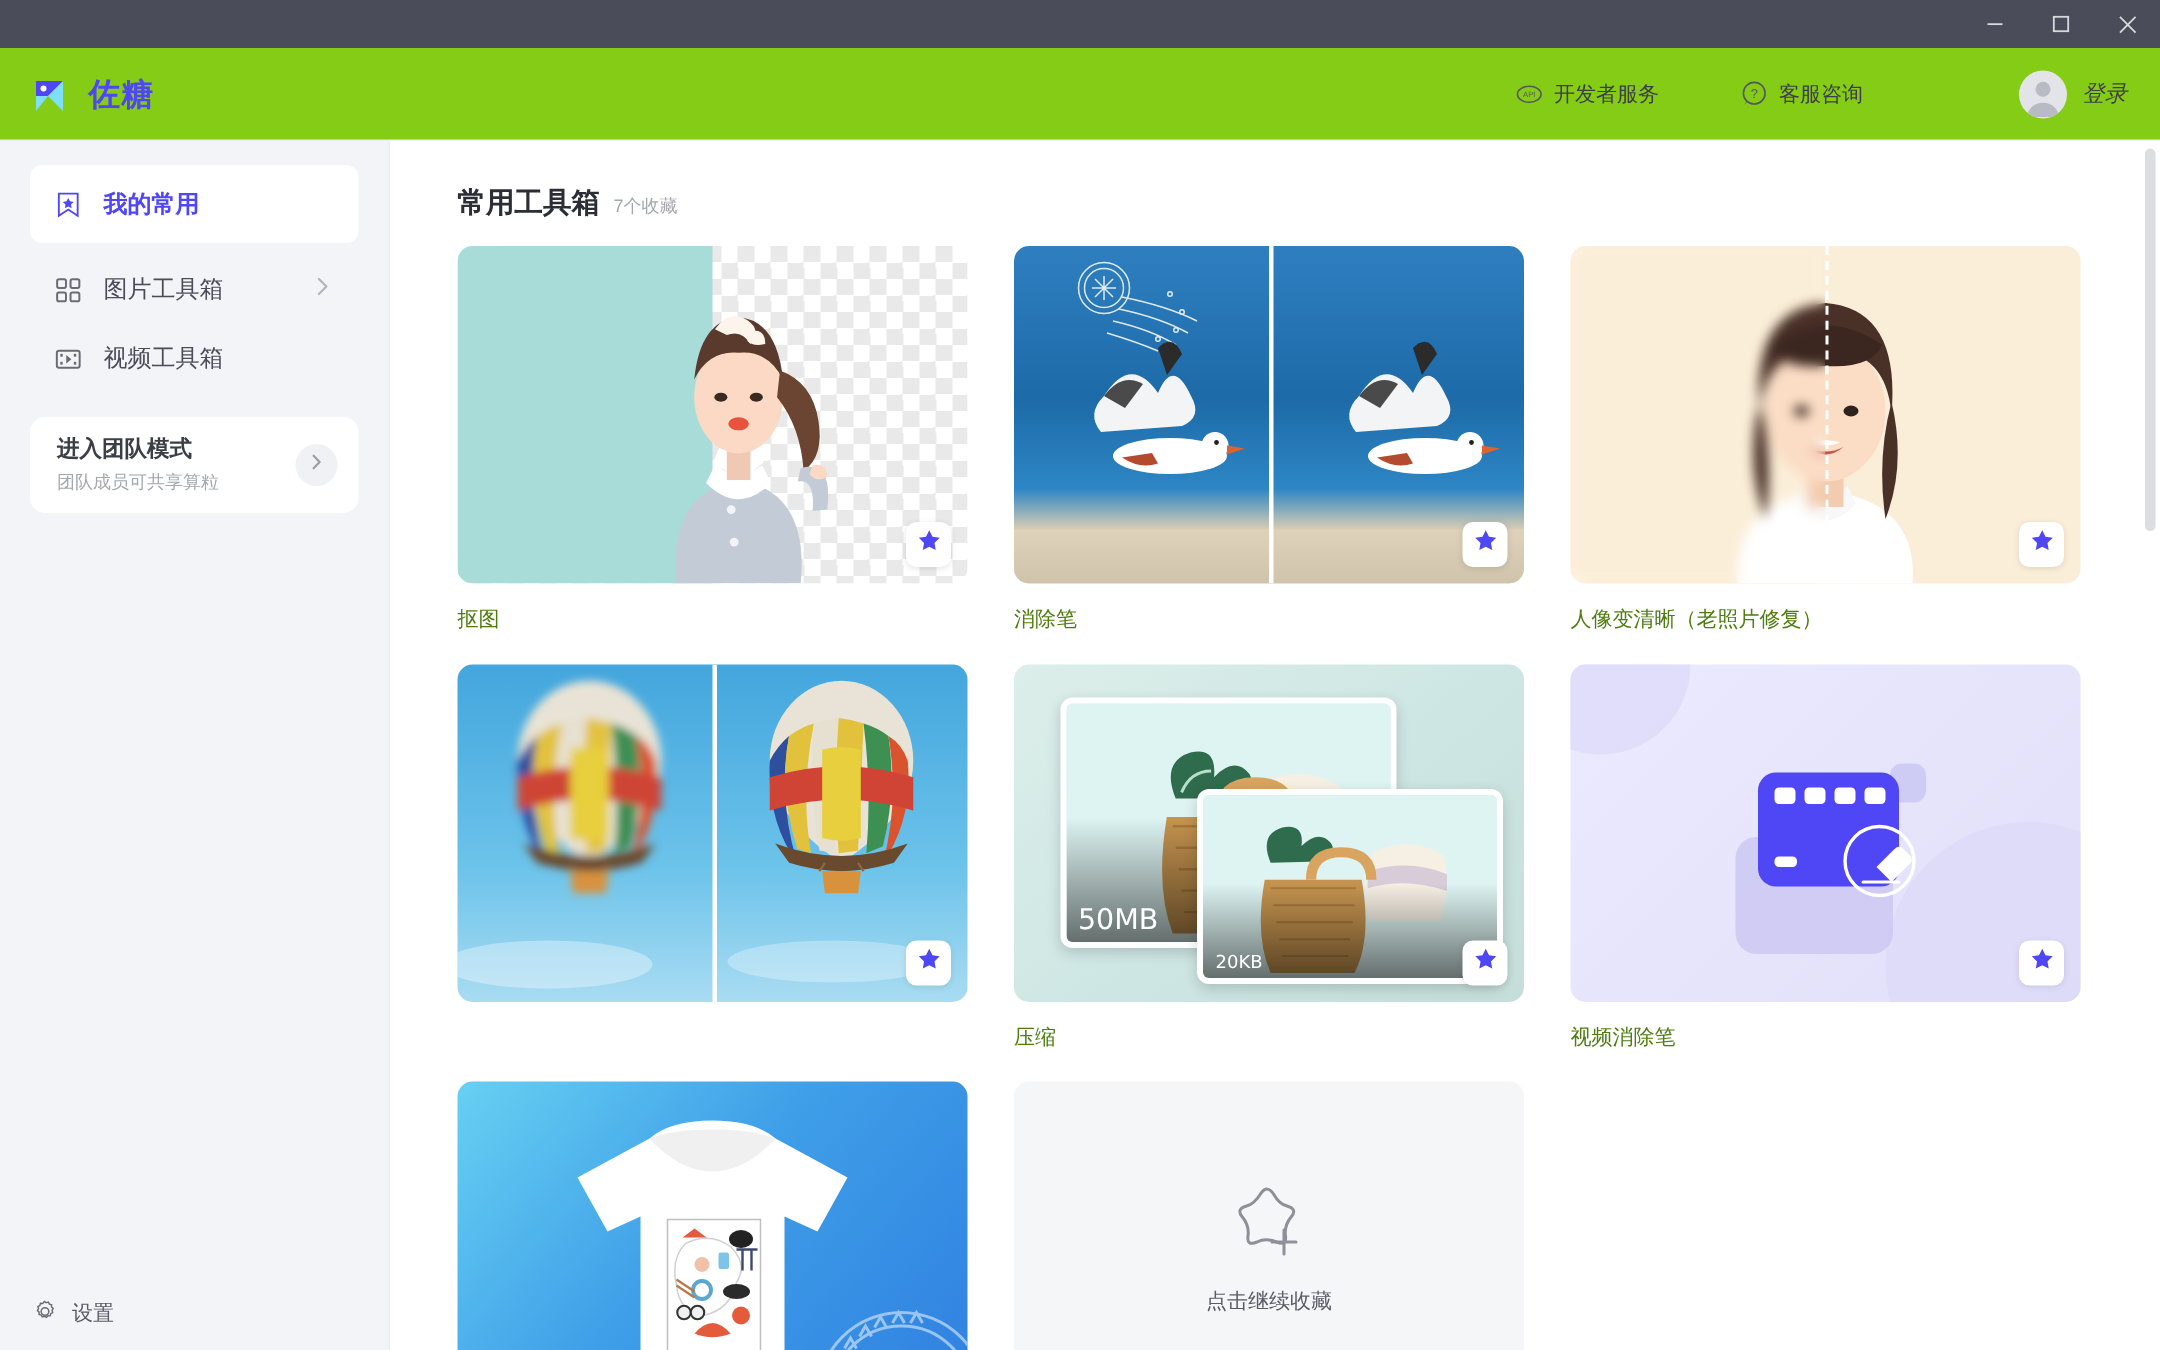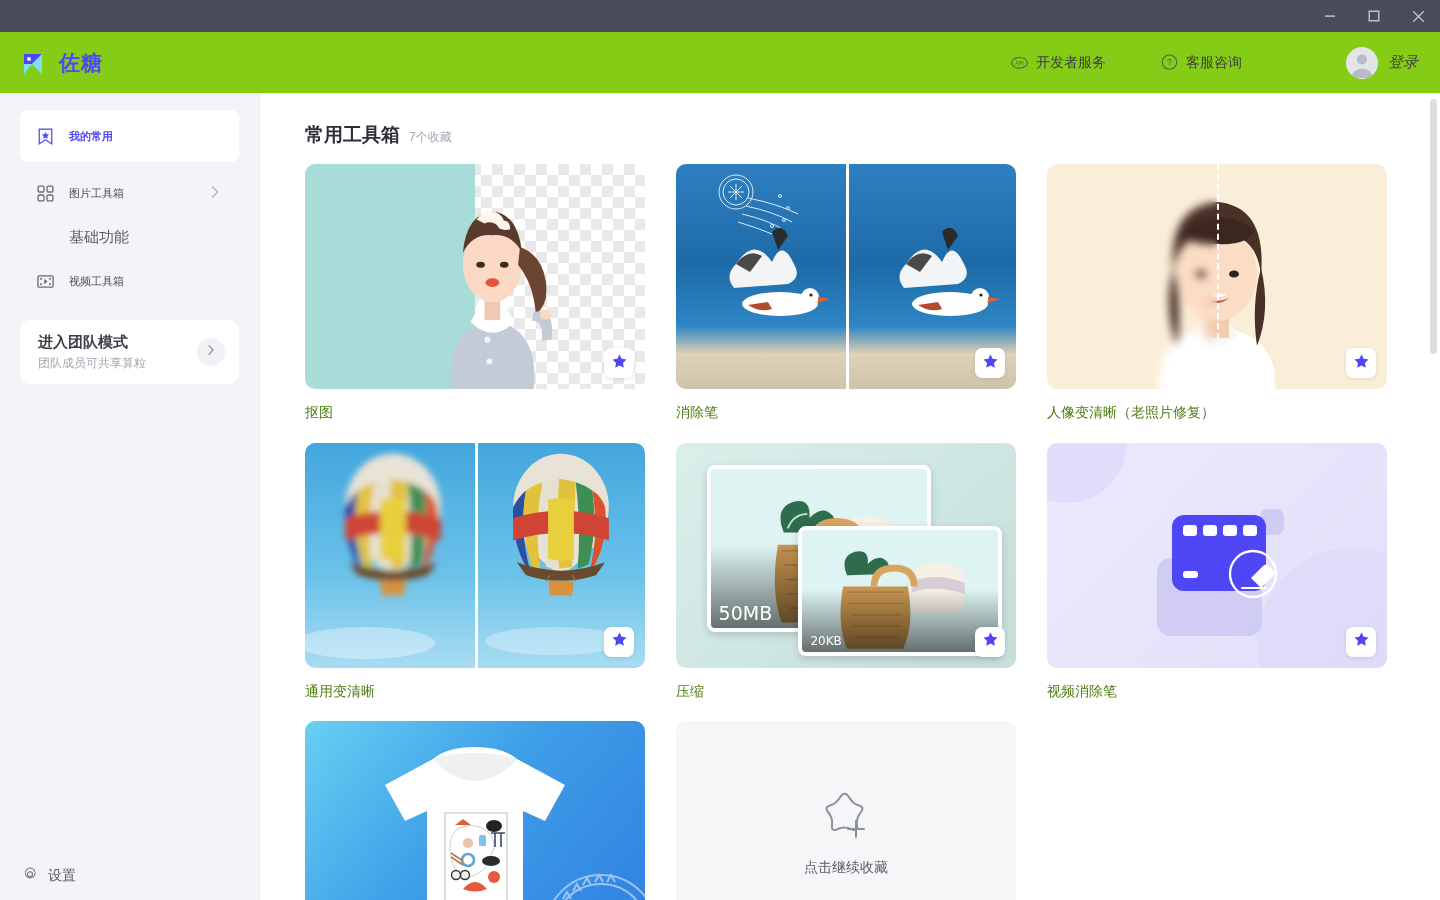--- a/index.html
+++ b/index.html
@@ -75,21 +75,21 @@
     display: flex; flex-direction: column;
     padding-top: 16px;
     position: relative;
     border-right: 1px solid #eaebef;
   }
   .nav-item {
     height: 46px; margin: 0 20px;
     border-radius: 8px;
     display: flex; align-items: center;
     padding: 0 16px;
-    font-size: 11px; color: #4b4c59;
+    font-size: 16px; color: #4b4c59;
     cursor: pointer;
     gap: 14px;
   }
   .nav-item.active {
     background: #ffffff;
     color: #4f46f5;
     font-weight: bold;
     height: 52px;
   }
   .nav-item .nav-ic { width: 19px; height: 19px; flex: 0 0 19px; display:block; }
@@ -341,23 +341,20 @@
       </span>
       <span>图片工具箱</span>
       <span class="chev">
         <svg width="16" height="16" viewBox="0 0 16 16">
             <path d="M5.6 3 L10.6 8 L5.6 13" fill="none" stroke="#b3b5bd" stroke-width="1.5" stroke-linecap="round" stroke-linejoin="round"></path>
           </svg>
       </span>
     </div>
 
 
-    <div class="nav-sub">
-      <span>基础功能</span>
-    </div>
 
     <div class="nav-item">
       <span class="nav-ic">
         <svg width="19" height="19" viewBox="0 0 20 20">
           <rect x="2" y="4" width="16" height="12" rx="1.6" fill="none" stroke="#6a6b76" stroke-width="1.4"></rect>
           <rect x="4.4" y="6.2" width="1.7" height="2" fill="#6a6b76"></rect>
           <rect x="4.4" y="11.8" width="1.7" height="2" fill="#6a6b76"></rect>
           <rect x="13.9" y="6.2" width="1.7" height="2" fill="#6a6b76"></rect>
           <rect x="13.9" y="11.8" width="1.7" height="2" fill="#6a6b76"></rect>
           <path d="M8.6 7.1 L12.2 10 L8.6 12.9 Z" fill="#6a6b76"></path>
@@ -543,21 +540,20 @@
             </svg>
             <div class="split-line"></div>
             <div class="fav-badge">
               <span>
                 <svg width="17" height="17" viewBox="0 0 20 20">
                     <path d="M10 1.8 l2.55 5.1 l5.65 .82 l-4.1 3.98 l.97 5.62 l-5.07 -2.66 l-5.07 2.66 l.97 -5.62 l-4.1 -3.98 l5.65 -.82 z" fill="#4f46f5"></path>
                   </svg>
               </span>
             </div>
           </div>
-          <div class="card-label">通用变清晰</div>
         </div>
 
         <div class="card">
           <div class="thumb t-compress">
             <div class="comp-img comp-a">
               <svg viewBox="0 0 220 155" width="100%" height="100%" preserveAspectRatio="none">
                 <rect width="220" height="155" fill="#ddf4f2"></rect>
                 <path d="M74 62 q-10 -24 10 -30 q18 -4 16 16 q14 -14 24 -2 q6 10 -10 16 z" fill="#2f6b4d"></path>
                 <path d="M78 58 q6 -14 20 -14" stroke="#b8e0c8" stroke-width="2" fill="none"></path>
                 <path d="M132 52 q30 -14 56 4 q6 32 -4 54 l-56 0 q-8 -34 4 -58 z" fill="#f5efe4"></path>

